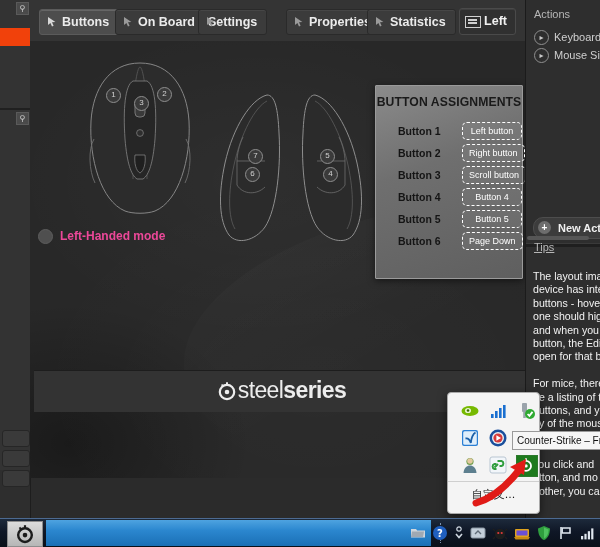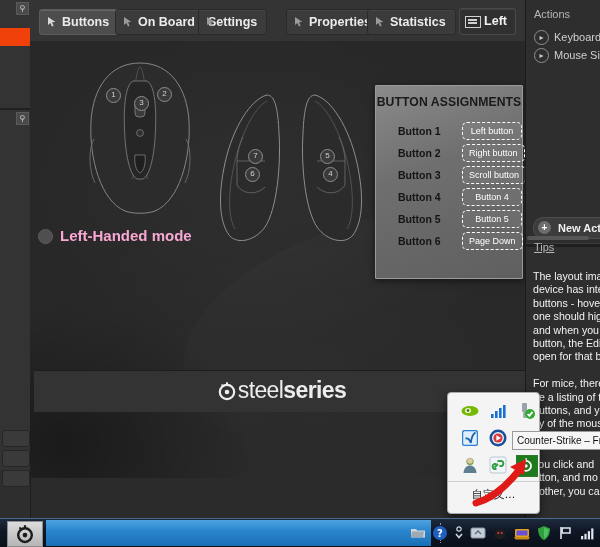--- a/index.html
+++ b/index.html
@@ -49,21 +49,21 @@
       display:flex;align-items:center;justify-content:center;}
   #footer-logo .lg{color:#ededed;font-size:23px;letter-spacing:-.6px;}
   #footer-logo .lg b{font-weight:bold;}
   #footer-logo .lg span.thin{font-weight:normal;}
   #logo-mark{display:inline-block;vertical-align:-3px;margin-right:1px;}
 
   
   .mouse-num{position:absolute;width:13px;height:13px;border-radius:50%;border:1px solid #8e8e8e;
      background:#3a3a3a;color:#d2d2d2;font-size:8px;line-height:12px;text-align:center;font-family:"Liberation Sans",sans-serif;}
 
-  #lh-mode{position:absolute;left:8px;top:186px;height:18px;color:#f9a8d4;font-size:15px;font-weight:bold;line-height:18px;padding-left:22px;}
+  #lh-mode{position:absolute;left:8px;top:186px;height:18px;color:#ec4899;font-size:12px;font-weight:bold;line-height:18px;padding-left:22px;}
   #lh-mode .radio{position:absolute;left:0;top:2px;width:13px;height:13px;border-radius:50%;background:#4f4f4f;border:1px solid #5d5d5d;}
 
   
   #assign{position:absolute;left:345px;top:44px;width:146px;height:192px;border-radius:1px;
       background:linear-gradient(160deg,#8b8b8b 0%,#6f6f6f 40%,#5f5f5f 100%);
       border:1px solid #9a9a9a;box-shadow:0 2px 7px rgba(0,0,0,.5);}
   #assign h3{margin:0;position:absolute;left:0;top:9px;width:100%;text-align:center;color:#1a1a1a;font-size:12.2px;font-weight:bold;letter-spacing:.1px;}
   .arow{position:absolute;left:10px;width:100%;height:22px;}
   .arow .alabel{position:absolute;left:12px;top:0;width:62px;text-align:left;color:#141414;font-size:10.5px;font-weight:bold;line-height:18px;}
   .arow .aval{position:absolute;left:76px;top:0;height:16px;min-width:46px;border:1px dashed #ffffff;border-radius:5px;

